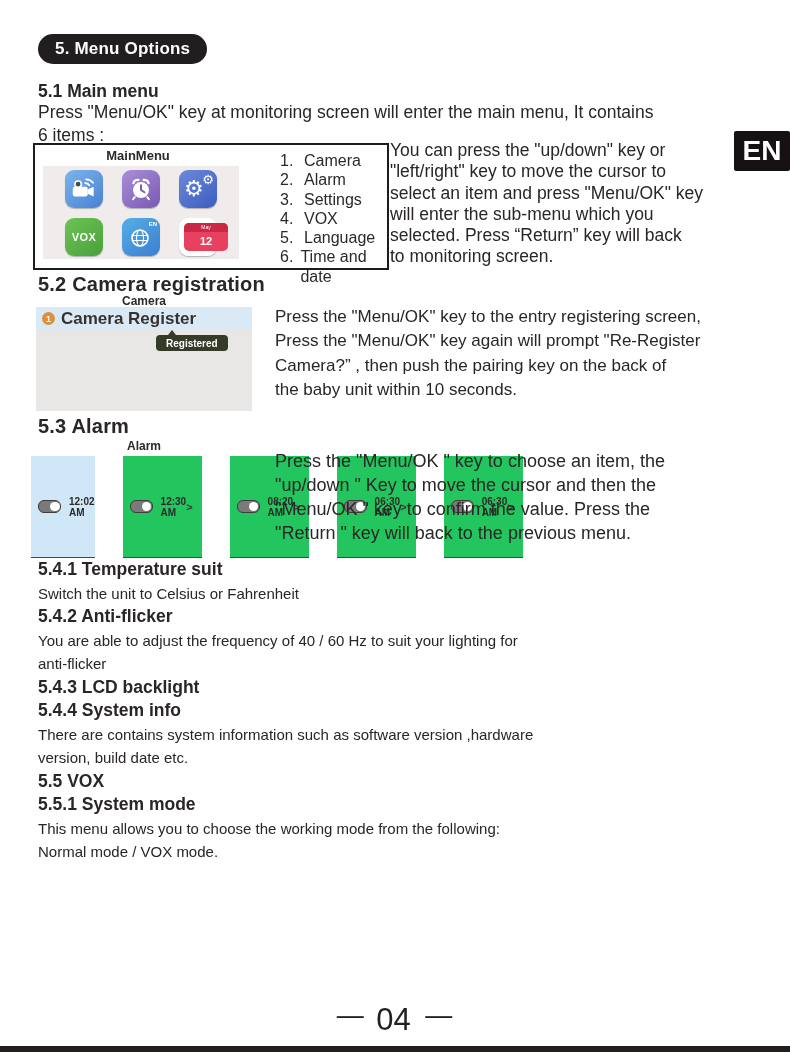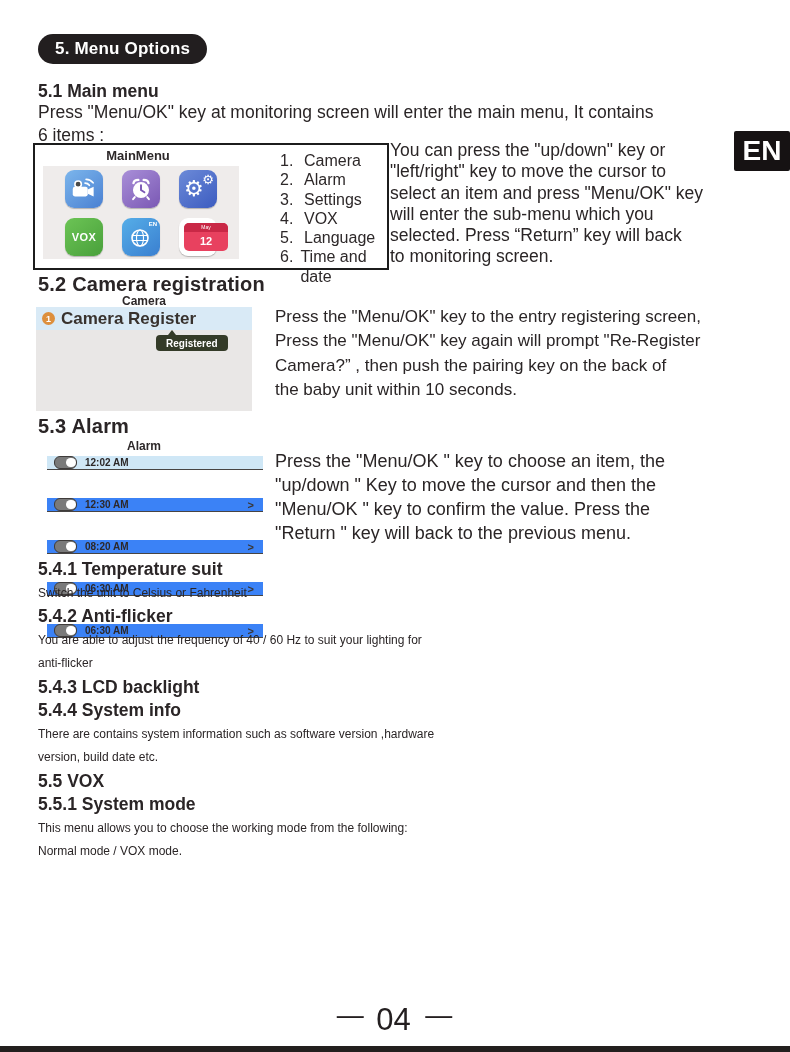--- a/index.html
+++ b/index.html
@@ -64,32 +64,32 @@
   .shot52-header{height:23px;background:#d9eaf6;display:flex;align-items:center;padding-left:6px;}
   .num-badge{width:13px;height:13px;border-radius:50%;background:#dd8f3d;color:#fff;font-size:9px;font-weight:bold;
     display:flex;align-items:center;justify-content:center;margin-right:6px;}
   .shot52-label{font-size:17px;font-weight:bold;color:#38322e;}
   .registered{position:absolute;left:120px;top:28px;background:#343b28;color:#fff;font-size:10px;font-weight:bold;
     padding:2.5px 10px;border-radius:4px;}
   .registered::before{content:"";position:absolute;left:12px;top:-5px;border-left:4px solid transparent;
     border-right:4px solid transparent;border-bottom:5px solid #343b28;}
 
   
-  .shot53{left:47px;top:456px;width:216px;height:102px;display:flex;flex-direction:column;gap:28px;}
-  .alarm-row{flex:1;display:flex;align-items:center;padding-left:7px;border-bottom:1.5px solid #474443;background:#3b82f6;}
+  .shot53{left:31px;top:456px;width:216px;height:102px;display:flex;flex-direction:row;gap:28px;}
+  .alarm-row{flex:1;display:flex;align-items:center;padding-left:7px;border-bottom:1.5px solid #474443;background:#22c55e;}
   .alarm-row.active{background:#cfe7f6;}
   .toggle{width:21px;height:11px;border-radius:6px;background:#7a7a7a;border:1px solid #3f3c3b;position:relative;flex:none;}
   .toggle .knob{position:absolute;right:0.5px;top:0.5px;width:9.5px;height:9.5px;border-radius:50%;background:#fff;}
   .alarm-time{font-size:10px;font-weight:bold;color:#2d2829;margin-left:8px;}
   .chevron{margin-left:auto;margin-right:9px;font-size:11px;font-weight:bold;color:#3a3635;}
 
   
   .flow{left:38px;top:558px;width:716px;}
   .flow h4{margin:0;font-size:17.5px;font-weight:bold;line-height:23.5px;}
-  .flow p{margin:0;font-size:12px;line-height:23.5px;white-space:pre-line;}
+  .flow p{margin:0;font-size:15px;line-height:23.5px;white-space:pre-line;}
 
   
   .footer{left:2px;top:1000px;width:783px;text-align:center;color:#241f20;}
   .footer .dash{font-size:27px;vertical-align:6px;letter-spacing:-2px;}
   .footer .pagenum{font-size:31px;margin:0 10px;}
   .bottom-bar{left:0;bottom:0;width:790px;height:6px;background:#231f1e;}
 
   
   .tile svg{display:block;}
 </style>

